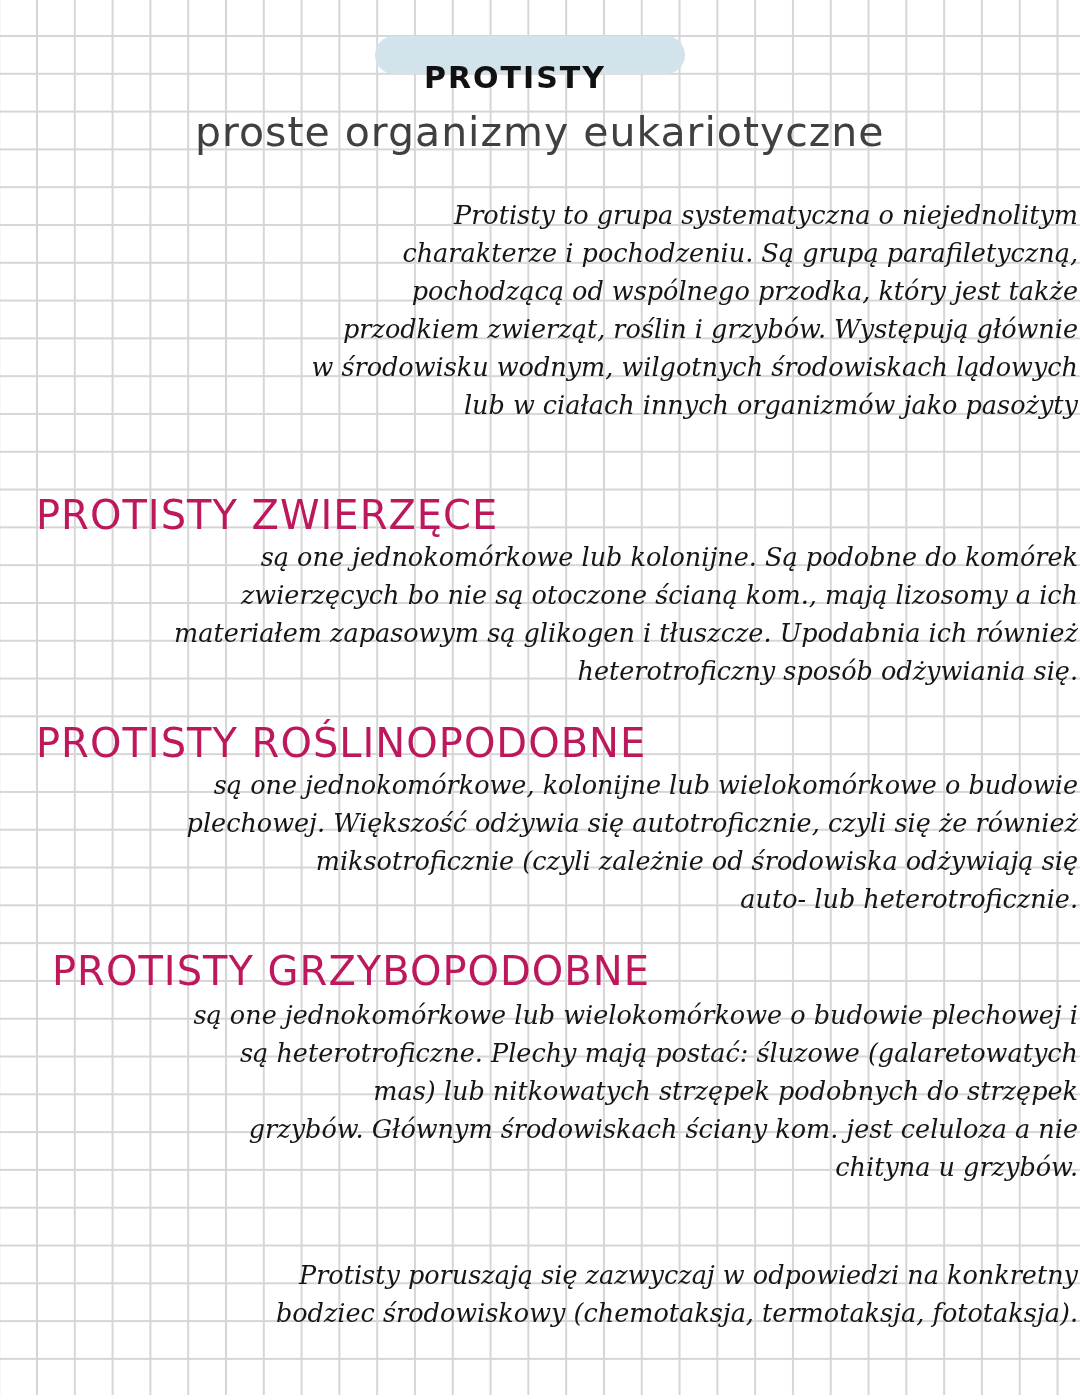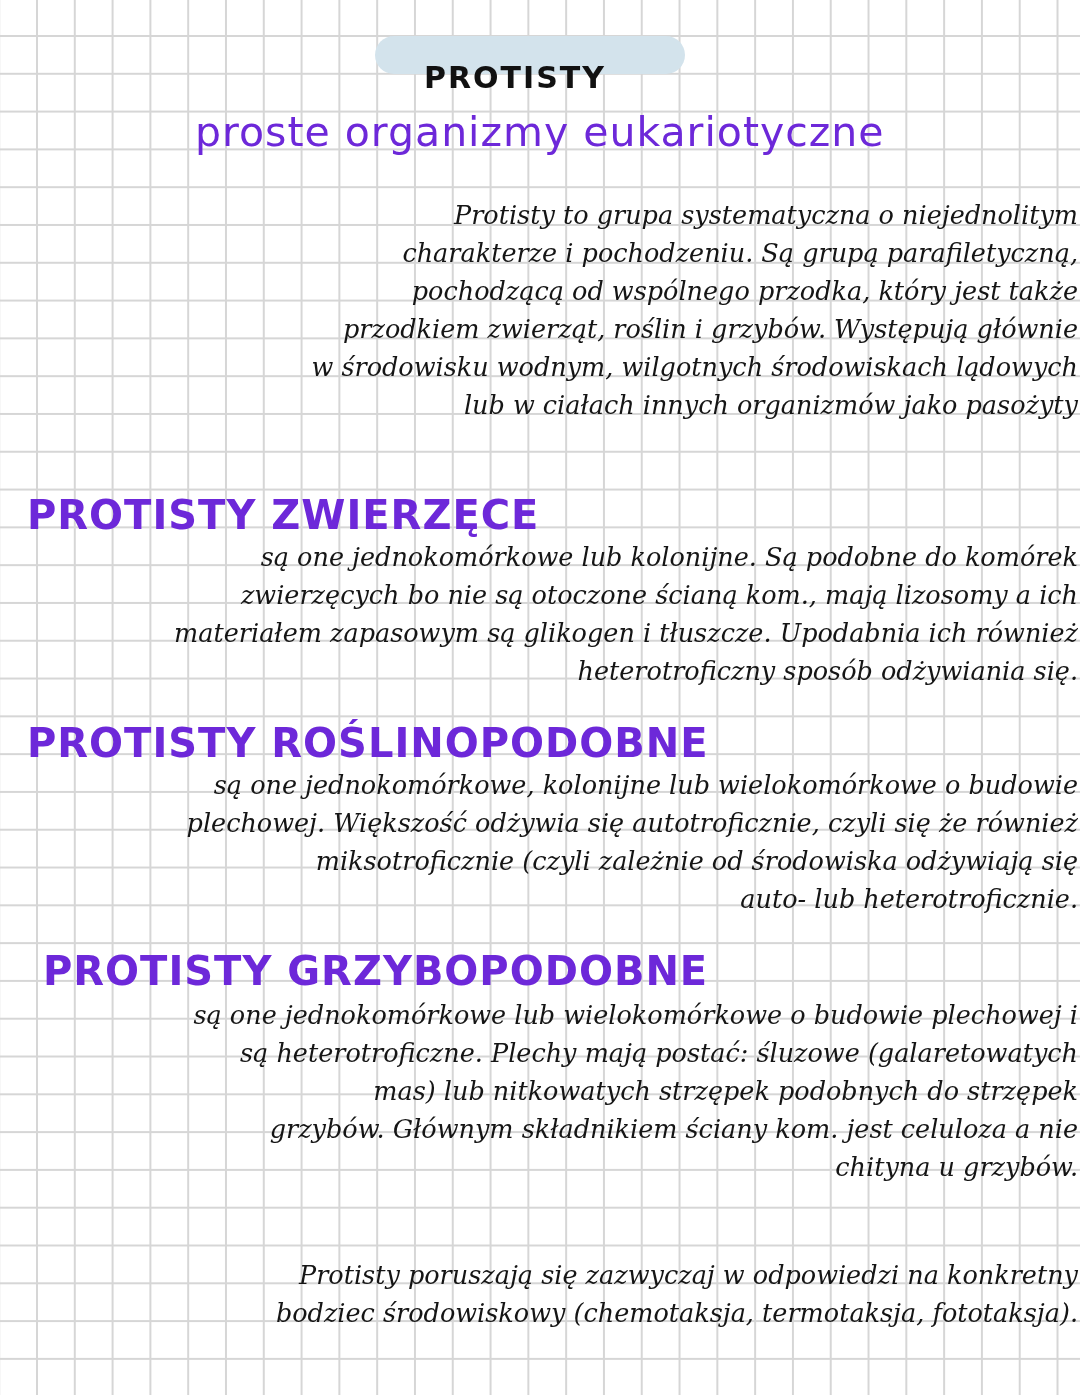--- a/index.html
+++ b/index.html
@@ -21,32 +21,32 @@
   }
   .title-pill span {
     font-family:"DejaVu Sans", sans-serif; font-weight:bold;
     font-size:30px; letter-spacing:2px; color:#111;
     margin-left:-30px;
     margin-top:44px;
   }
   .subtitle {
     position:absolute; left:195px; top:108px;
     font-family:"DejaVu Sans", sans-serif; font-size:41px;
-    color:#6d28d9; letter-spacing:1px; white-space:nowrap;
+    color:#404040; letter-spacing:1px; white-space:nowrap;
   }
   .para {
     position:absolute; left:38px; width:1040px;
     font-family:"DejaVu Serif", serif; font-style:italic;
     font-size:25.5px; line-height:38px; color:#151515;text-align:right;
   }
   .para .line { display:block; white-space:nowrap; }
   .heading {
-    position:absolute; left:27px;
-    font-family:"DejaVu Sans", sans-serif; font-weight:bold;
-    font-size:40px; color:#6d28d9; letter-spacing:1px; white-space:nowrap;
+    position:absolute; left:36px;
+    font-family:"DejaVu Sans", sans-serif; font-weight:normal;
+    font-size:40px; color:#be185d; letter-spacing:1px; white-space:nowrap;
   }
 </style>
 </head>
 <body>
 
 <div class="title-pill">
   <span>PROTISTY</span>
 </div>
 
 <div class="subtitle">proste organizmy eukariotyczne</div>
@@ -74,20 +74,20 @@
   <span class="line">plechowej. Większość odżywia się autotroficznie, czyli się że również</span>
   <span class="line">miksotroficznie (czyli zależnie od środowiska odżywiają się</span>
   <span class="line">auto- lub heterotroficznie.</span>
 </div>
 
 <div class="heading" style="top:948px;padding-left:16px;">PROTISTY GRZYBOPODOBNE</div>
 <div class="para" style="top:996px;">
   <span class="line">są one jednokomórkowe lub wielokomórkowe o budowie plechowej i</span>
   <span class="line">są heterotroficzne. Plechy mają postać: śluzowe (galaretowatych</span>
   <span class="line">mas) lub nitkowatych strzępek podobnych do strzępek</span>
-  <span class="line">grzybów. Głównym składnikiem ściany kom. jest celuloza a nie</span>
+  <span class="line">grzybów. Głównym środowiskach ściany kom. jest celuloza a nie</span>
   <span class="line">chityna u grzybów.</span>
 </div>
 
 <div class="para" style="top:1256px;">
   <span class="line">Protisty poruszają się zazwyczaj w odpowiedzi na konkretny</span>
   <span class="line">bodziec środowiskowy (chemotaksja, termotaksja, fototaksja).</span>
 </div>
 
 </body></html>

